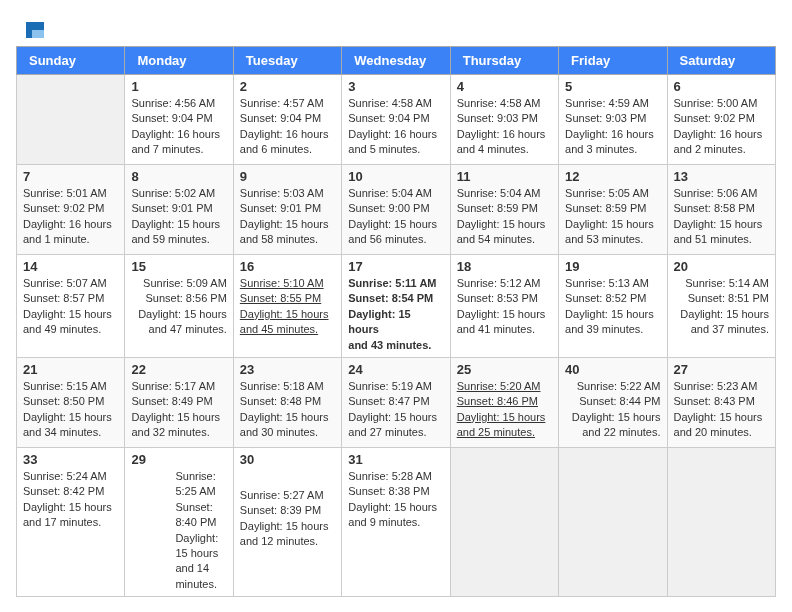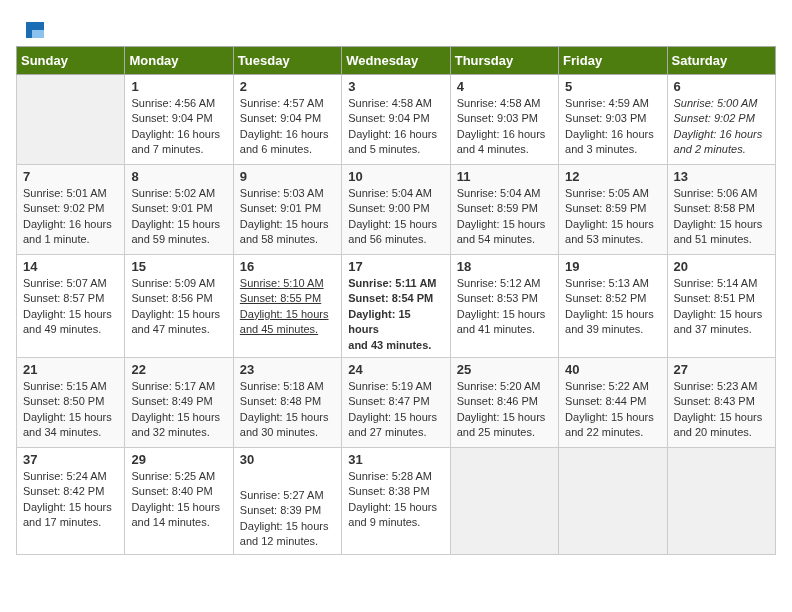--- a/index.html
+++ b/index.html
@@ -41,25 +41,25 @@
     .location-title {
       font-size: 16px;
       color: #333;
     }
     .calendar {
       width: 100%;
       border-collapse: collapse;
       margin-top: 8px;
     }
     .calendar th {
-      background-color: #4d7c0f;
+      background-color: #3b82f6;
       color: white;
       font-weight: bold;
       text-align: left;
-      padding: 6px 4px;
+      padding: 6px 12px;
       font-size: 13px;
       border: 1px solid #aaa;
     }
     .calendar td {
       border: 1px solid #ccc;
       vertical-align: top;
       padding: 4px 6px;
       width: calc(100% / 7);
       height: 90px;
       background: #fff;
@@ -153,21 +153,21 @@
         </td>
         <td>
           <span class="day-number">5</span>
           <div class="day-info" style="white-space: pre-line;">Sunrise: 4:59 AM
 Sunset: 9:03 PM
 Daylight: 16 hours
 and 3 minutes.</div>
         </td>
         <td>
           <span class="day-number">6</span>
-          <div class="day-info" style="white-space: pre-line; font-style: italic;">Sunrise: 5:00 AM
+          <div class="day-info" style="white-space: pre-line;">Sunrise: 5:00 AM
 Sunset: 9:02 PM
 Daylight: 16 hours
 and 2 minutes.</div>
         </td>
       </tr>
       <tr>
         <td>
           <span class="day-number">7</span>
           <div class="day-info" style="white-space: pre-line;">Sunrise: 5:01 AM
 Sunset: 9:02 PM
@@ -220,21 +220,21 @@
       <tr>
         <td>
           <span class="day-number">14</span>
           <div class="day-info" style="white-space: pre-line;">Sunrise: 5:07 AM
 Sunset: 8:57 PM
 Daylight: 15 hours
 and 49 minutes.</div>
         </td>
         <td>
           <span class="day-number">15</span>
-          <div class="day-info" style="white-space: pre-line;">Sunrise: 5:09 AM
+          <div class="day-info" style="white-space: pre-line; text-align: right;">Sunrise: 5:09 AM
 Sunset: 8:56 PM
 Daylight: 15 hours
 and 47 minutes.</div>
         </td>
         <td>
           <span class="day-number">16</span>
           <div class="day-info" style="white-space: pre-line; text-decoration: underline;">Sunrise: 5:10 AM
 Sunset: 8:55 PM
 Daylight: 15 hours
 and 45 minutes.</div>
@@ -255,21 +255,21 @@
         </td>
         <td>
           <span class="day-number">19</span>
           <div class="day-info" style="white-space: pre-line;">Sunrise: 5:13 AM
 Sunset: 8:52 PM
 Daylight: 15 hours
 and 39 minutes.</div>
         </td>
         <td>
           <span class="day-number">20</span>
-          <div class="day-info" style="white-space: pre-line;">Sunrise: 5:14 AM
+          <div class="day-info" style="white-space: pre-line; text-align: right;">Sunrise: 5:14 AM
 Sunset: 8:51 PM
 Daylight: 15 hours
 and 37 minutes.</div>
         </td>
       </tr>
       <tr>
         <td>
           <span class="day-number">21</span>
           <div class="day-info" style="white-space: pre-line;">Sunrise: 5:15 AM
 Sunset: 8:50 PM
@@ -292,51 +292,51 @@
         </td>
         <td>
           <span class="day-number">24</span>
           <div class="day-info" style="white-space: pre-line;">Sunrise: 5:19 AM
 Sunset: 8:47 PM
 Daylight: 15 hours
 and 27 minutes.</div>
         </td>
         <td>
           <span class="day-number">25</span>
-          <div class="day-info" style="white-space: pre-line;">Sunrise: 5:20 AM
+          <div class="day-info" style="white-space: pre-line; text-decoration: underline;">Sunrise: 5:20 AM
 Sunset: 8:46 PM
 Daylight: 15 hours
 and 25 minutes.</div>
         </td>
         <td>
           <span class="day-number">40</span>
-          <div class="day-info" style="white-space: pre-line;">Sunrise: 5:22 AM
+          <div class="day-info" style="white-space: pre-line; text-align: right;">Sunrise: 5:22 AM
 Sunset: 8:44 PM
 Daylight: 15 hours
 and 22 minutes.</div>
         </td>
         <td>
           <span class="day-number">27</span>
           <div class="day-info" style="white-space: pre-line;">Sunrise: 5:23 AM
 Sunset: 8:43 PM
 Daylight: 15 hours
 and 20 minutes.</div>
         </td>
       </tr>
       <tr class="last-row">
         <td>
-          <span class="day-number">37</span>
+          <span class="day-number">33</span>
           <div class="day-info" style="white-space: pre-line;">Sunrise: 5:24 AM
 Sunset: 8:42 PM
 Daylight: 15 hours
 and 17 minutes.</div>
         </td>
         <td>
           <span class="day-number">29</span>
-          <div class="day-info" style="white-space: pre-line;">Sunrise: 5:25 AM
+          <div class="day-info" style="white-space: pre-line; margin-left: 44px;">Sunrise: 5:25 AM
 Sunset: 8:40 PM
 Daylight: 15 hours
 and 14 minutes.</div>
         </td>
         <td>
           <span class="day-number">30</span>
           <div class="day-info" style="white-space: pre-line; margin-top: 21px;">Sunrise: 5:27 AM
 Sunset: 8:39 PM
 Daylight: 15 hours
 and 12 minutes.</div>

